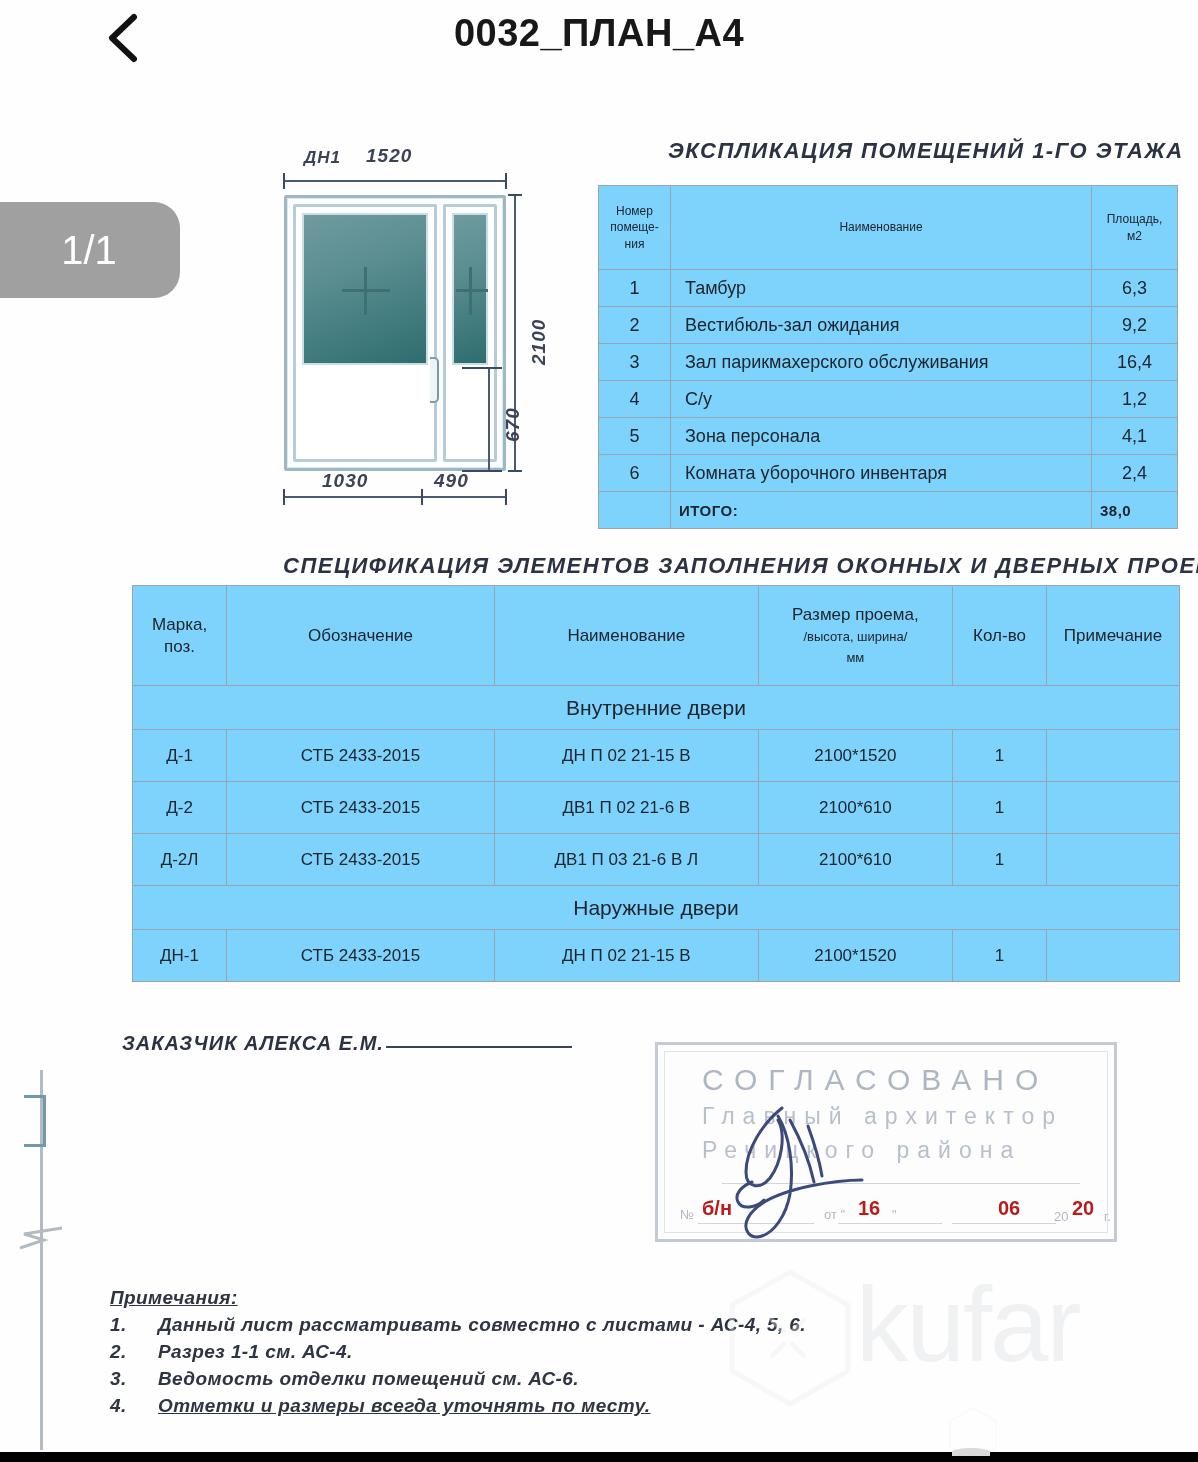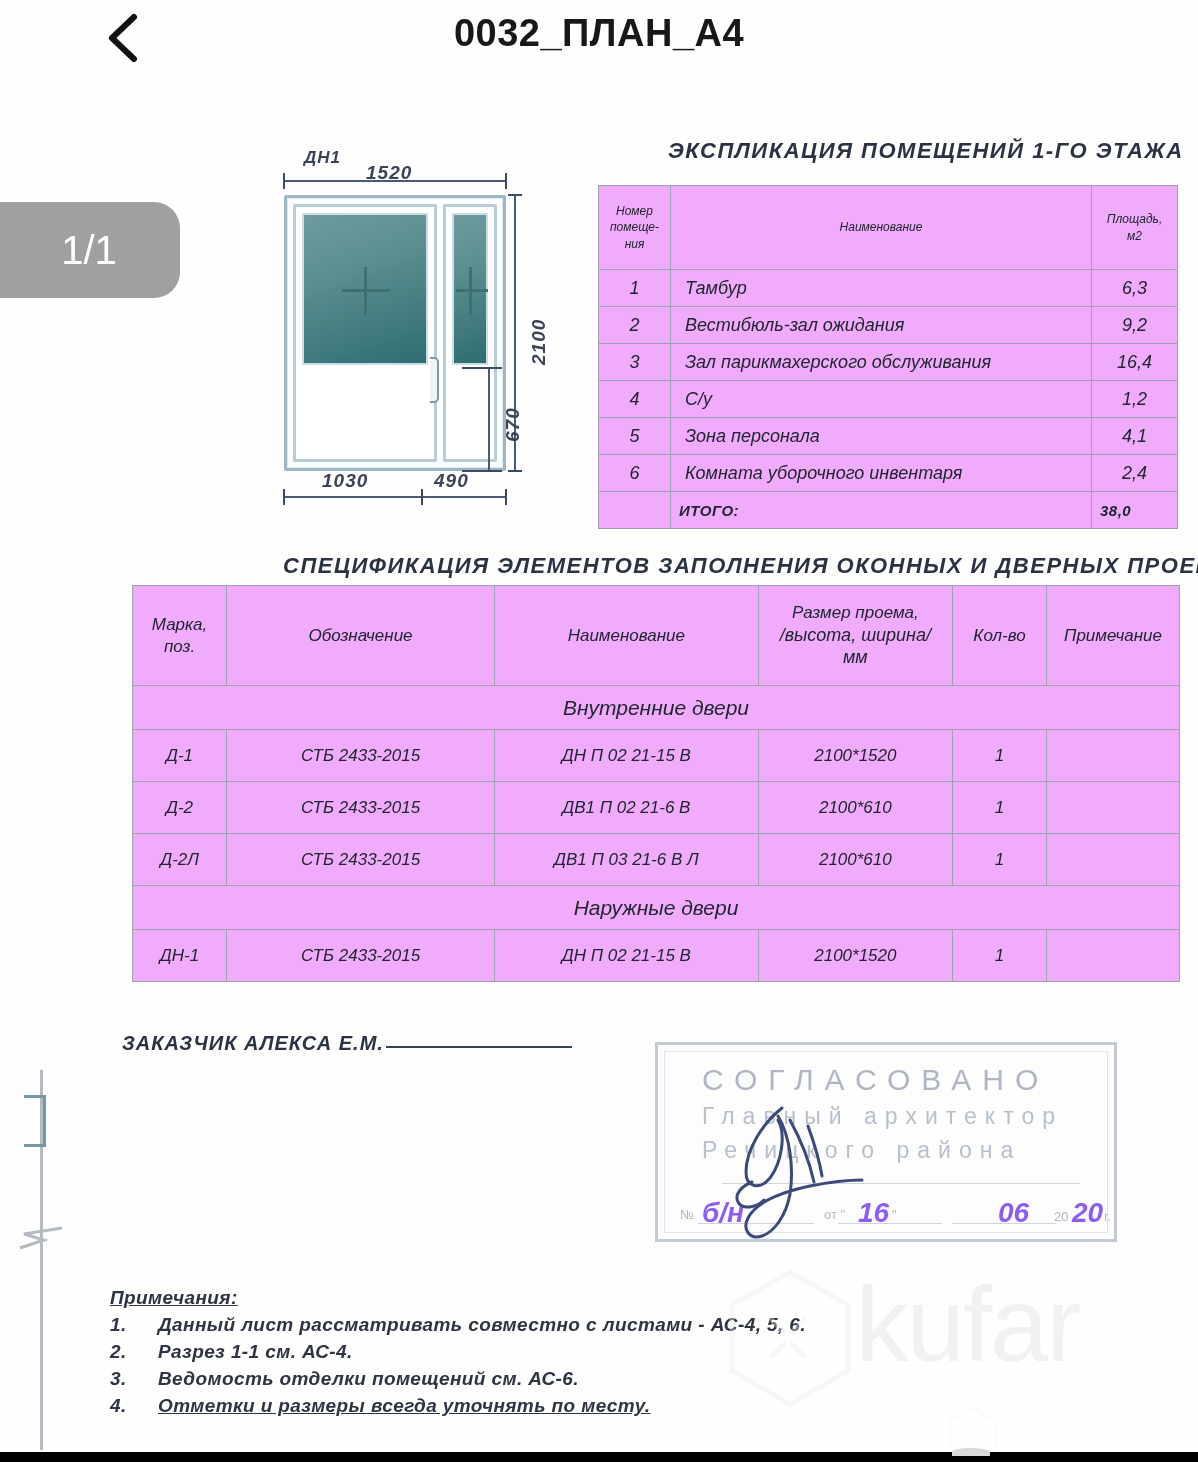--- a/index.html
+++ b/index.html
@@ -81,44 +81,43 @@
 
   
   .tbl-title {
     position: absolute; font-style: italic; font-weight: bold;
     font-size: 22px; letter-spacing: 1.5px; color: #2b3242;
     white-space: nowrap;
   }
   table.dwg {
     border-collapse: collapse;
     font-family: "Liberation Sans", sans-serif;
-    font-style: italic;
     color: #20262f;
-    background: #f0abfc;
+    background: #7dd3fc;
   }
   table.dwg td, table.dwg th {
     border: 1px solid #9aa3b0;
     padding: 3px 8px;
     font-weight: normal;
     font-size: 17px;
     vertical-align: middle;
   }
   .expl-tbl { position: absolute; left: 598px; top: 105px; width: 580px; }
   .expl-tbl td.num { text-align: center; width: 72px; font-size: 18px; }
   .expl-tbl td.name { text-align: left; padding-left: 14px; font-size: 18px; margin-top: 15px; }
   .expl-tbl td.area { text-align: center; width: 86px; font-size: 18px; }
   .expl-tbl td.hdr { text-align: center; font-size: 12px; height: 84px; line-height: 1.35; }
   .expl-tbl td.total { text-align: left; font-weight: bold; font-size: 15px; letter-spacing: .5px;}
   .expl-tbl tr { height: 37px; }
 
   .spec-title { position: absolute; left: 283px; top: 473px; }
   .spec-tbl { position: absolute; left: 132px; top: 505px; width: 1048px; }
   .spec-tbl td { text-align: center; height: 52px; font-size: 18px; }
   .spec-tbl td.hdr { font-size: 17px; height: 100px; line-height: 1.25; }
-  .spec-tbl td.hdr small { font-size: 18px; }
+  .spec-tbl td.hdr small { font-size: 13px; }
   .spec-tbl td.group { font-size: 21px; height: 44px; }
   .c-marka { width: 92px; }
   .c-oboz { width: 262px; }
   .c-naim { width: 258px; }
   .c-razm { width: 190px; }
   .c-kol { width: 92px; }
   .c-prim { width: 130px; }
 
   
   .approval {
@@ -148,21 +147,21 @@
     font-size: 23px; letter-spacing: 8px; color: #b7bfcb; white-space: nowrap;
   }
   .stamp-l3 {
     position: absolute; left: 44px; top: 92px;
     font-size: 23px; letter-spacing: 8px; color: #b7bfcb; white-space: nowrap;
   }
   .stamp-row {
     position: absolute; left: 22px; bottom: 14px; width: 420px; height: 30px;
     font-size: 13px; color: #b0b8c4;
   }
-  .stamp-row b { color: #8b5cf6; font-size: 28px; font-style: italic; }
+  .stamp-row b { color: #b91c1c; font-size: 20px; }
   .sr { position: absolute; border-bottom: 1px solid #cfd5de; }
   .signature { position: absolute; left: 690px; top: 1090px; pointer-events: none; }
 
   
   .notes {
     position: absolute; left: 110px; top: 1285px;
     font-style: italic; font-weight: bold; font-size: 19px;
     color: #2e3442; line-height: 1.42; letter-spacing: .4px;
   }
   .notes .nt-head { text-decoration: underline; }
@@ -205,21 +204,21 @@
     <div class="doc-title">0032_ПЛАН_А4</div>
   </div>
 
   <div class="page-badge">1/1</div>
 
   <div class="sheet">
 
     <div class="door-wrap">
 
       <div class="dim-label" style="left:42px; top:8px;">ДН1</div>
-      <div class="dim-label" style="left:104px; top:22px; font-size:19px;">1520</div>
+      <div class="dim-label" style="left:104px; top:5px; font-size:19px;">1520</div>
       <div class="dim-line" style="left:22px; top:40px; width:222px; height:2px;"></div>
       <div class="tick" style="left:21px; top:33px; width:2px; height:16px;"></div>
       <div class="tick" style="left:243px; top:33px; width:2px; height:16px;"></div>
 
       <div class="door-frame">
         <div class="leaf leaf-main">
           <div class="glass glass-main">
             <div class="cross-v" style="left:60px; top:52px; width:3px; height:48px;"></div>
             <div class="cross-h" style="left:38px; top:74px; width:48px; height:3px;"></div>
           </div>

